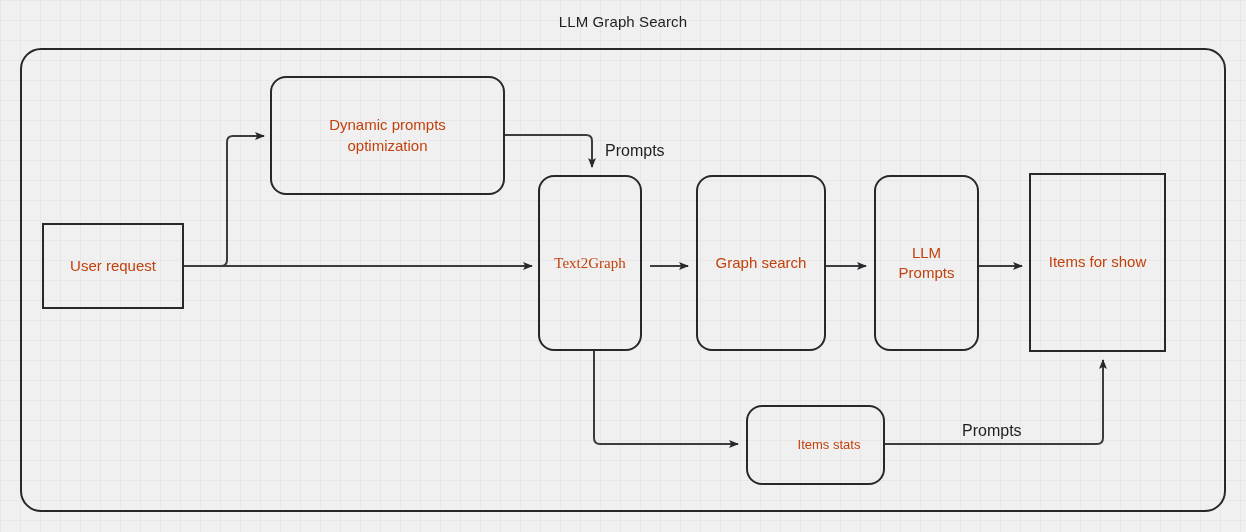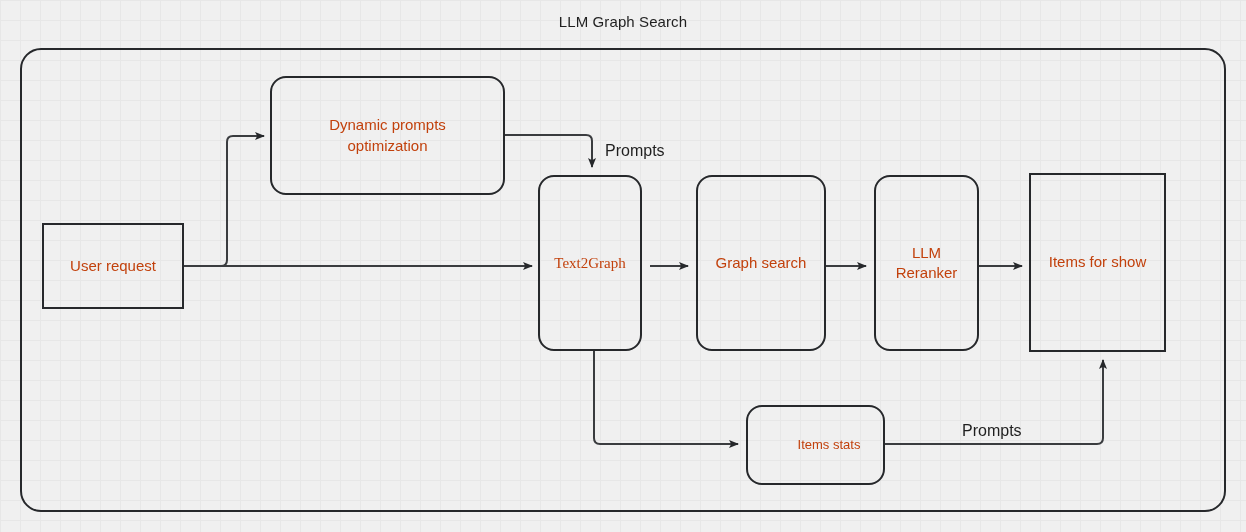--- a/index.html
+++ b/index.html
@@ -111,21 +111,21 @@
 <div class="node rounded" style="left:538px; top:175px; width:104px; height:176px;font-family:Liberation Serif, serif;">
   <span>Text2Graph</span>
 </div>
 
 <div class="node rounded" style="left:696px; top:175px; width:130px; height:176px;">
   <span>Graph search</span>
 </div>
 
 <div class="node rounded" style="left:874px; top:175px; width:105px; height:176px;">
   <span>LLM
-Reranker</span>
+Prompts</span>
 </div>
 
 <div class="node sharp" style="left:1029px; top:173px; width:137px; height:179px;">
   <span>Items for show</span>
 </div>
 
 <div class="node rounded small" style="left:746px; top:405px; width:139px; height:80px;">
   <span>Items stats</span>
 </div>
 

